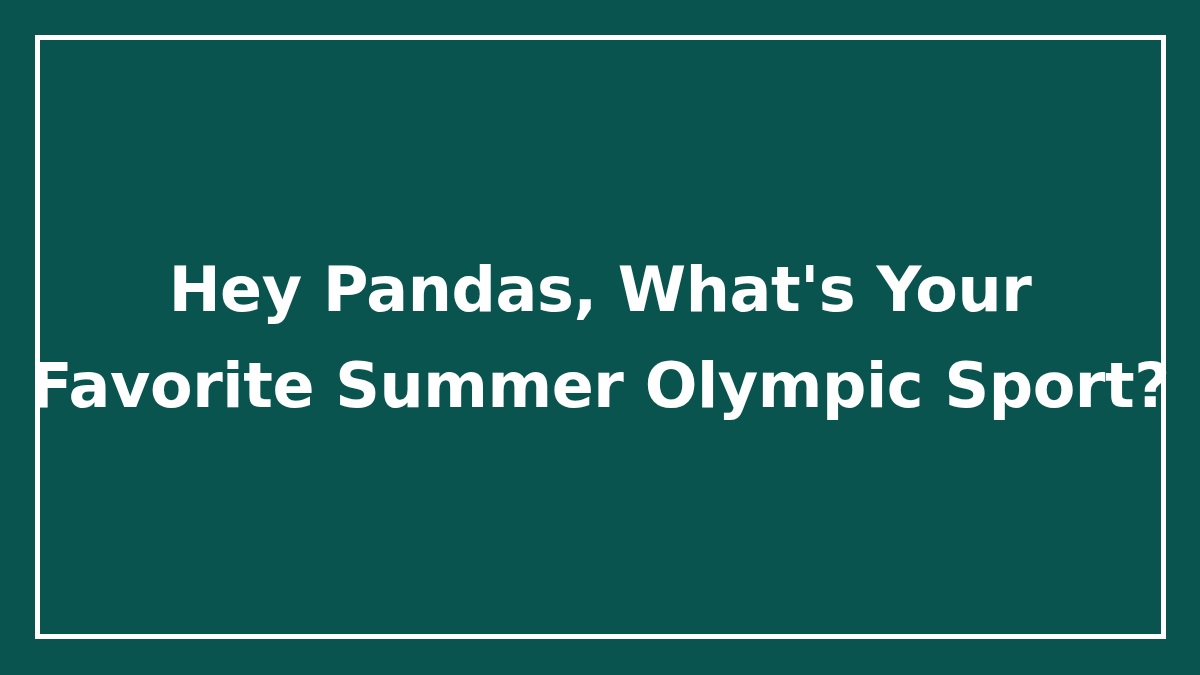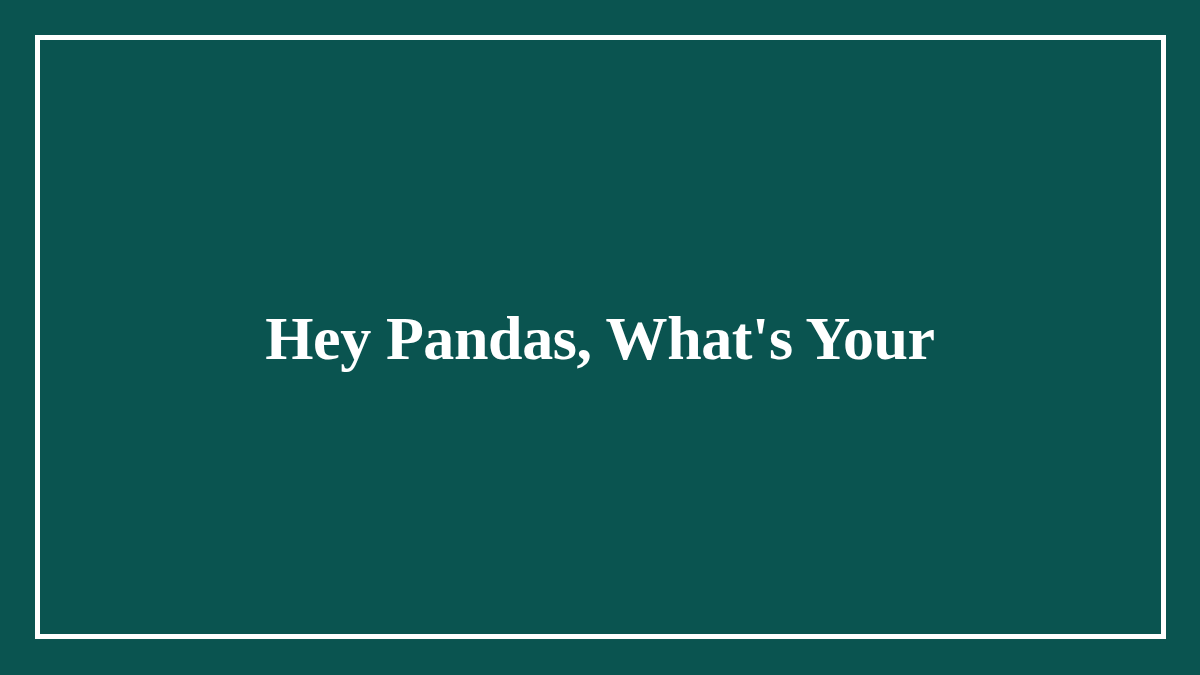--- a/index.html
+++ b/index.html
@@ -59,29 +59,29 @@
     font-size: 62px;
     line-height: 96px;
     letter-spacing: -0.4px;
     text-align: center;
     white-space: nowrap;
   }
 
   .headline .line {
     display: block;
     white-space: nowrap;
-    font-family: Liberation Serif, serif;
   }
 </style>
 </head>
 <body>
 
 <div class="poster">
 
   <div class="frame"></div>
 
   <div class="content">
     <h1 class="headline">
       <span class="line">Hey Pandas, What's Your</span>
+      <span class="line">Favorite Summer Olympic Sport?</span>
     </h1>
   </div>
 
 </div>
 
 </body></html>

